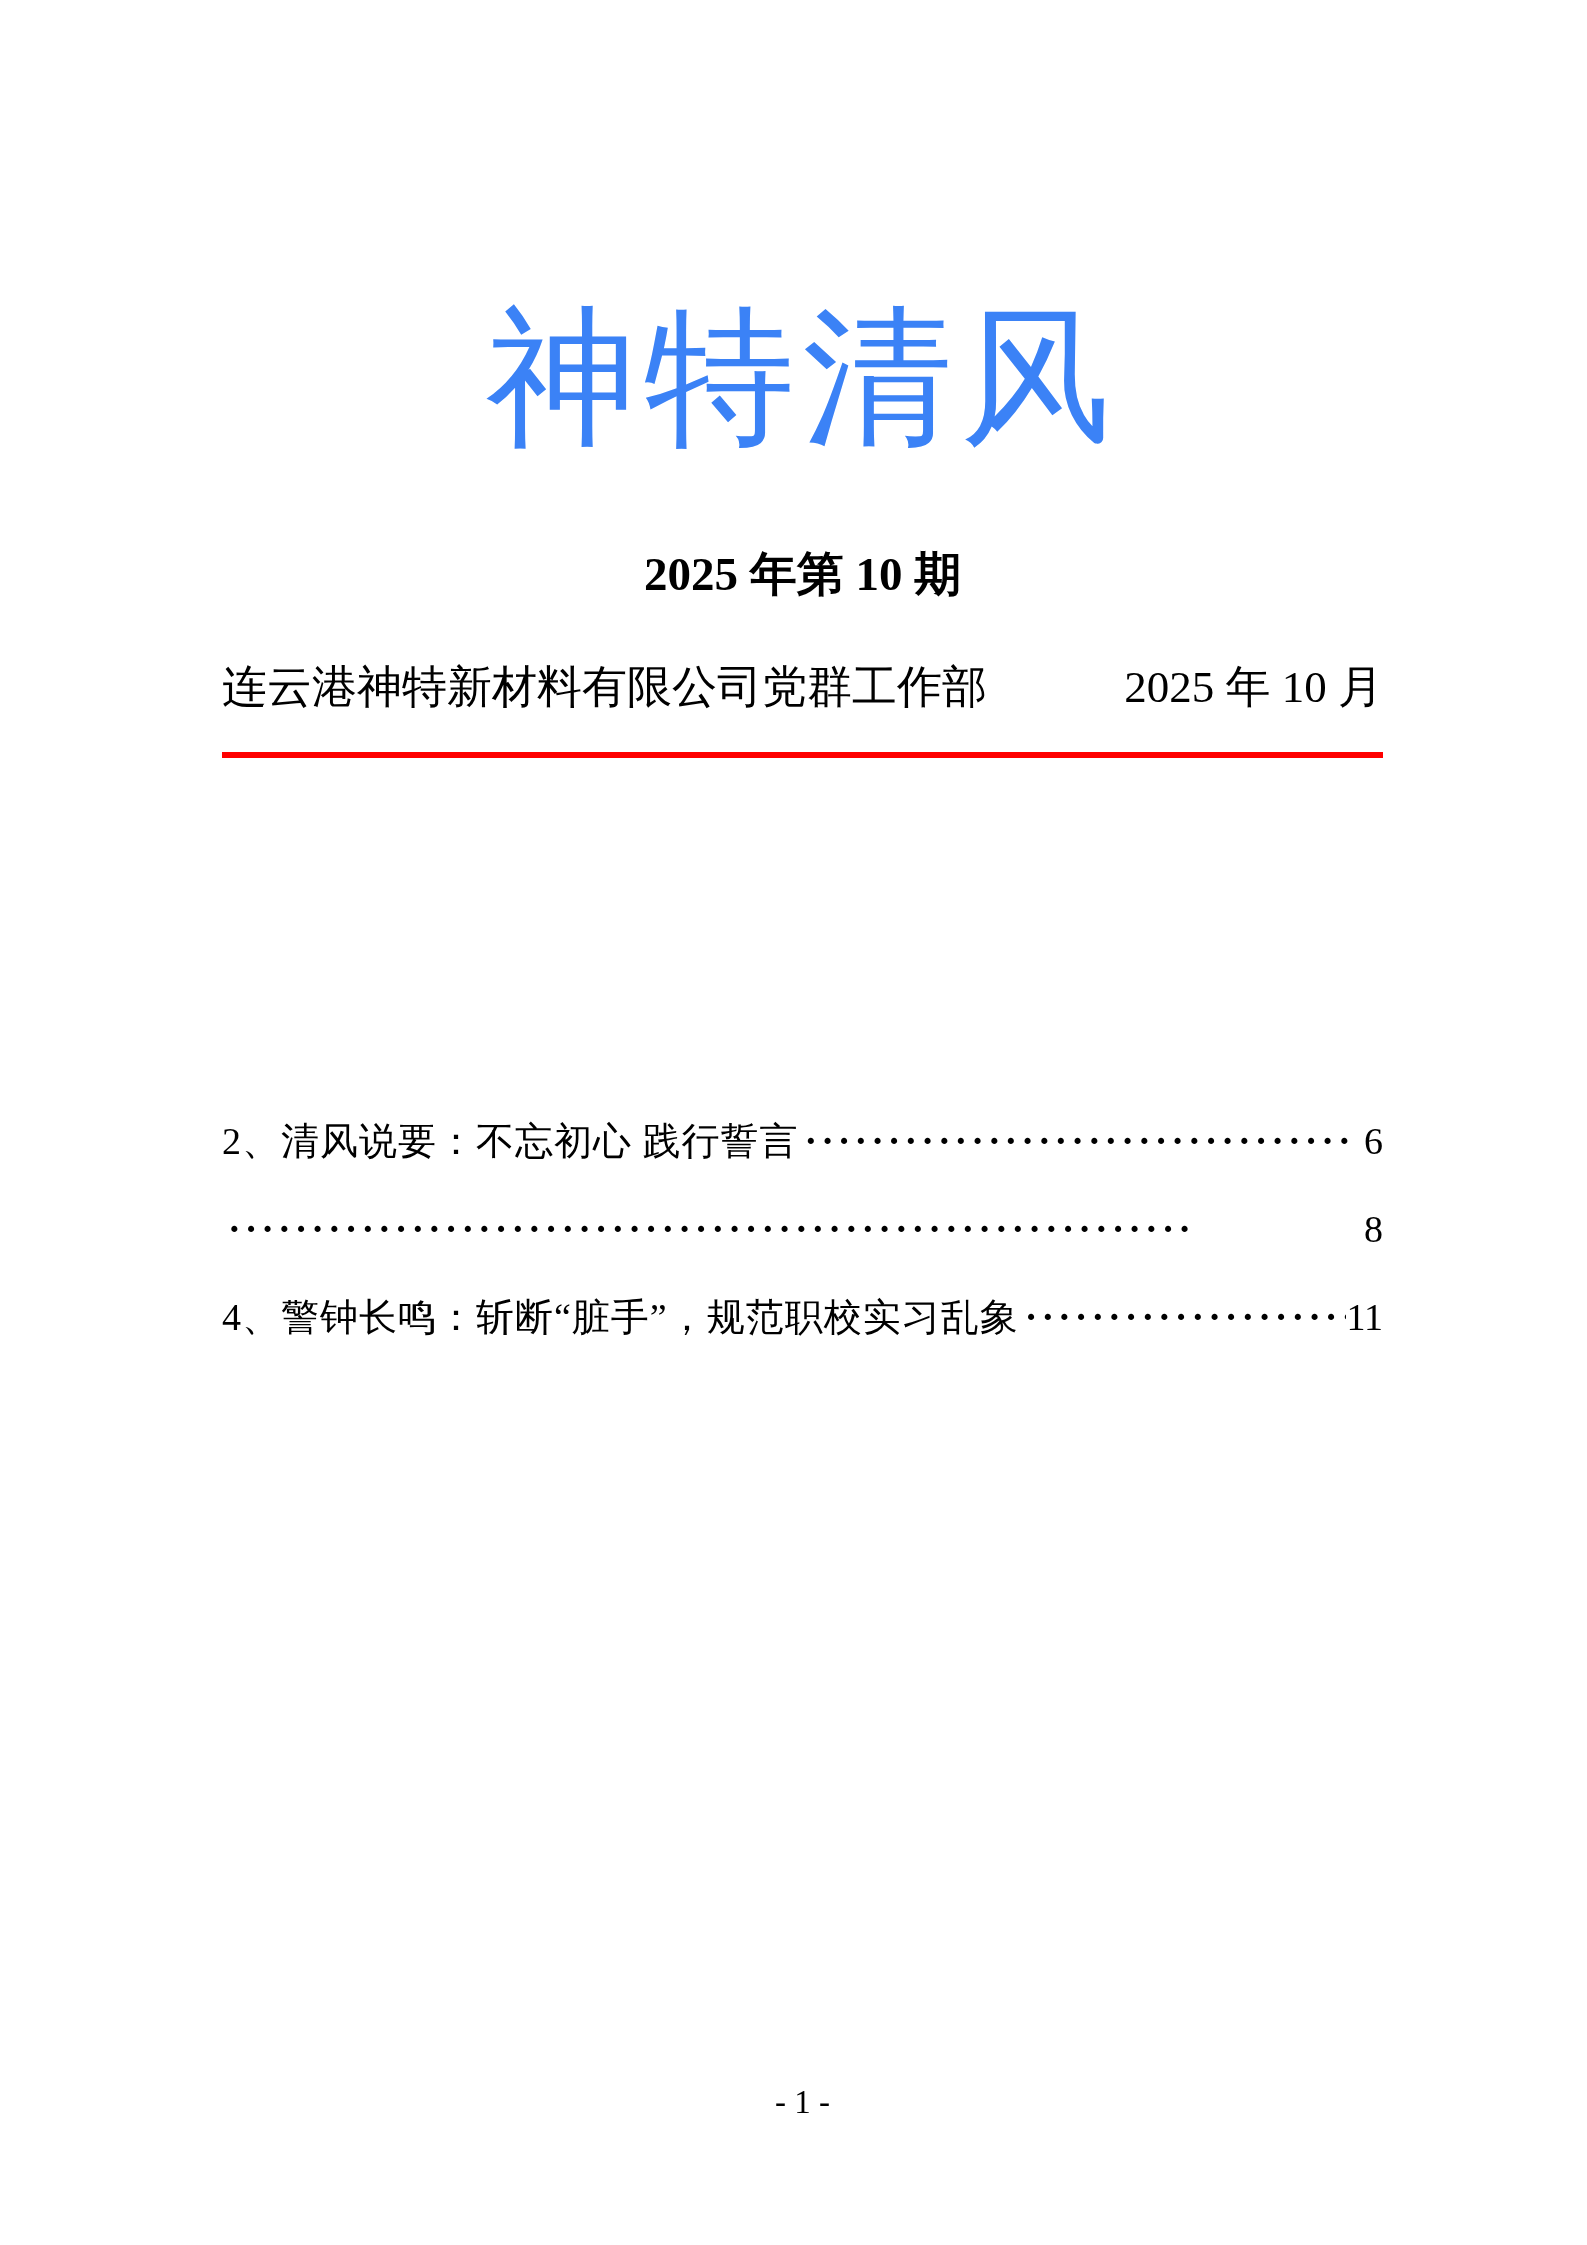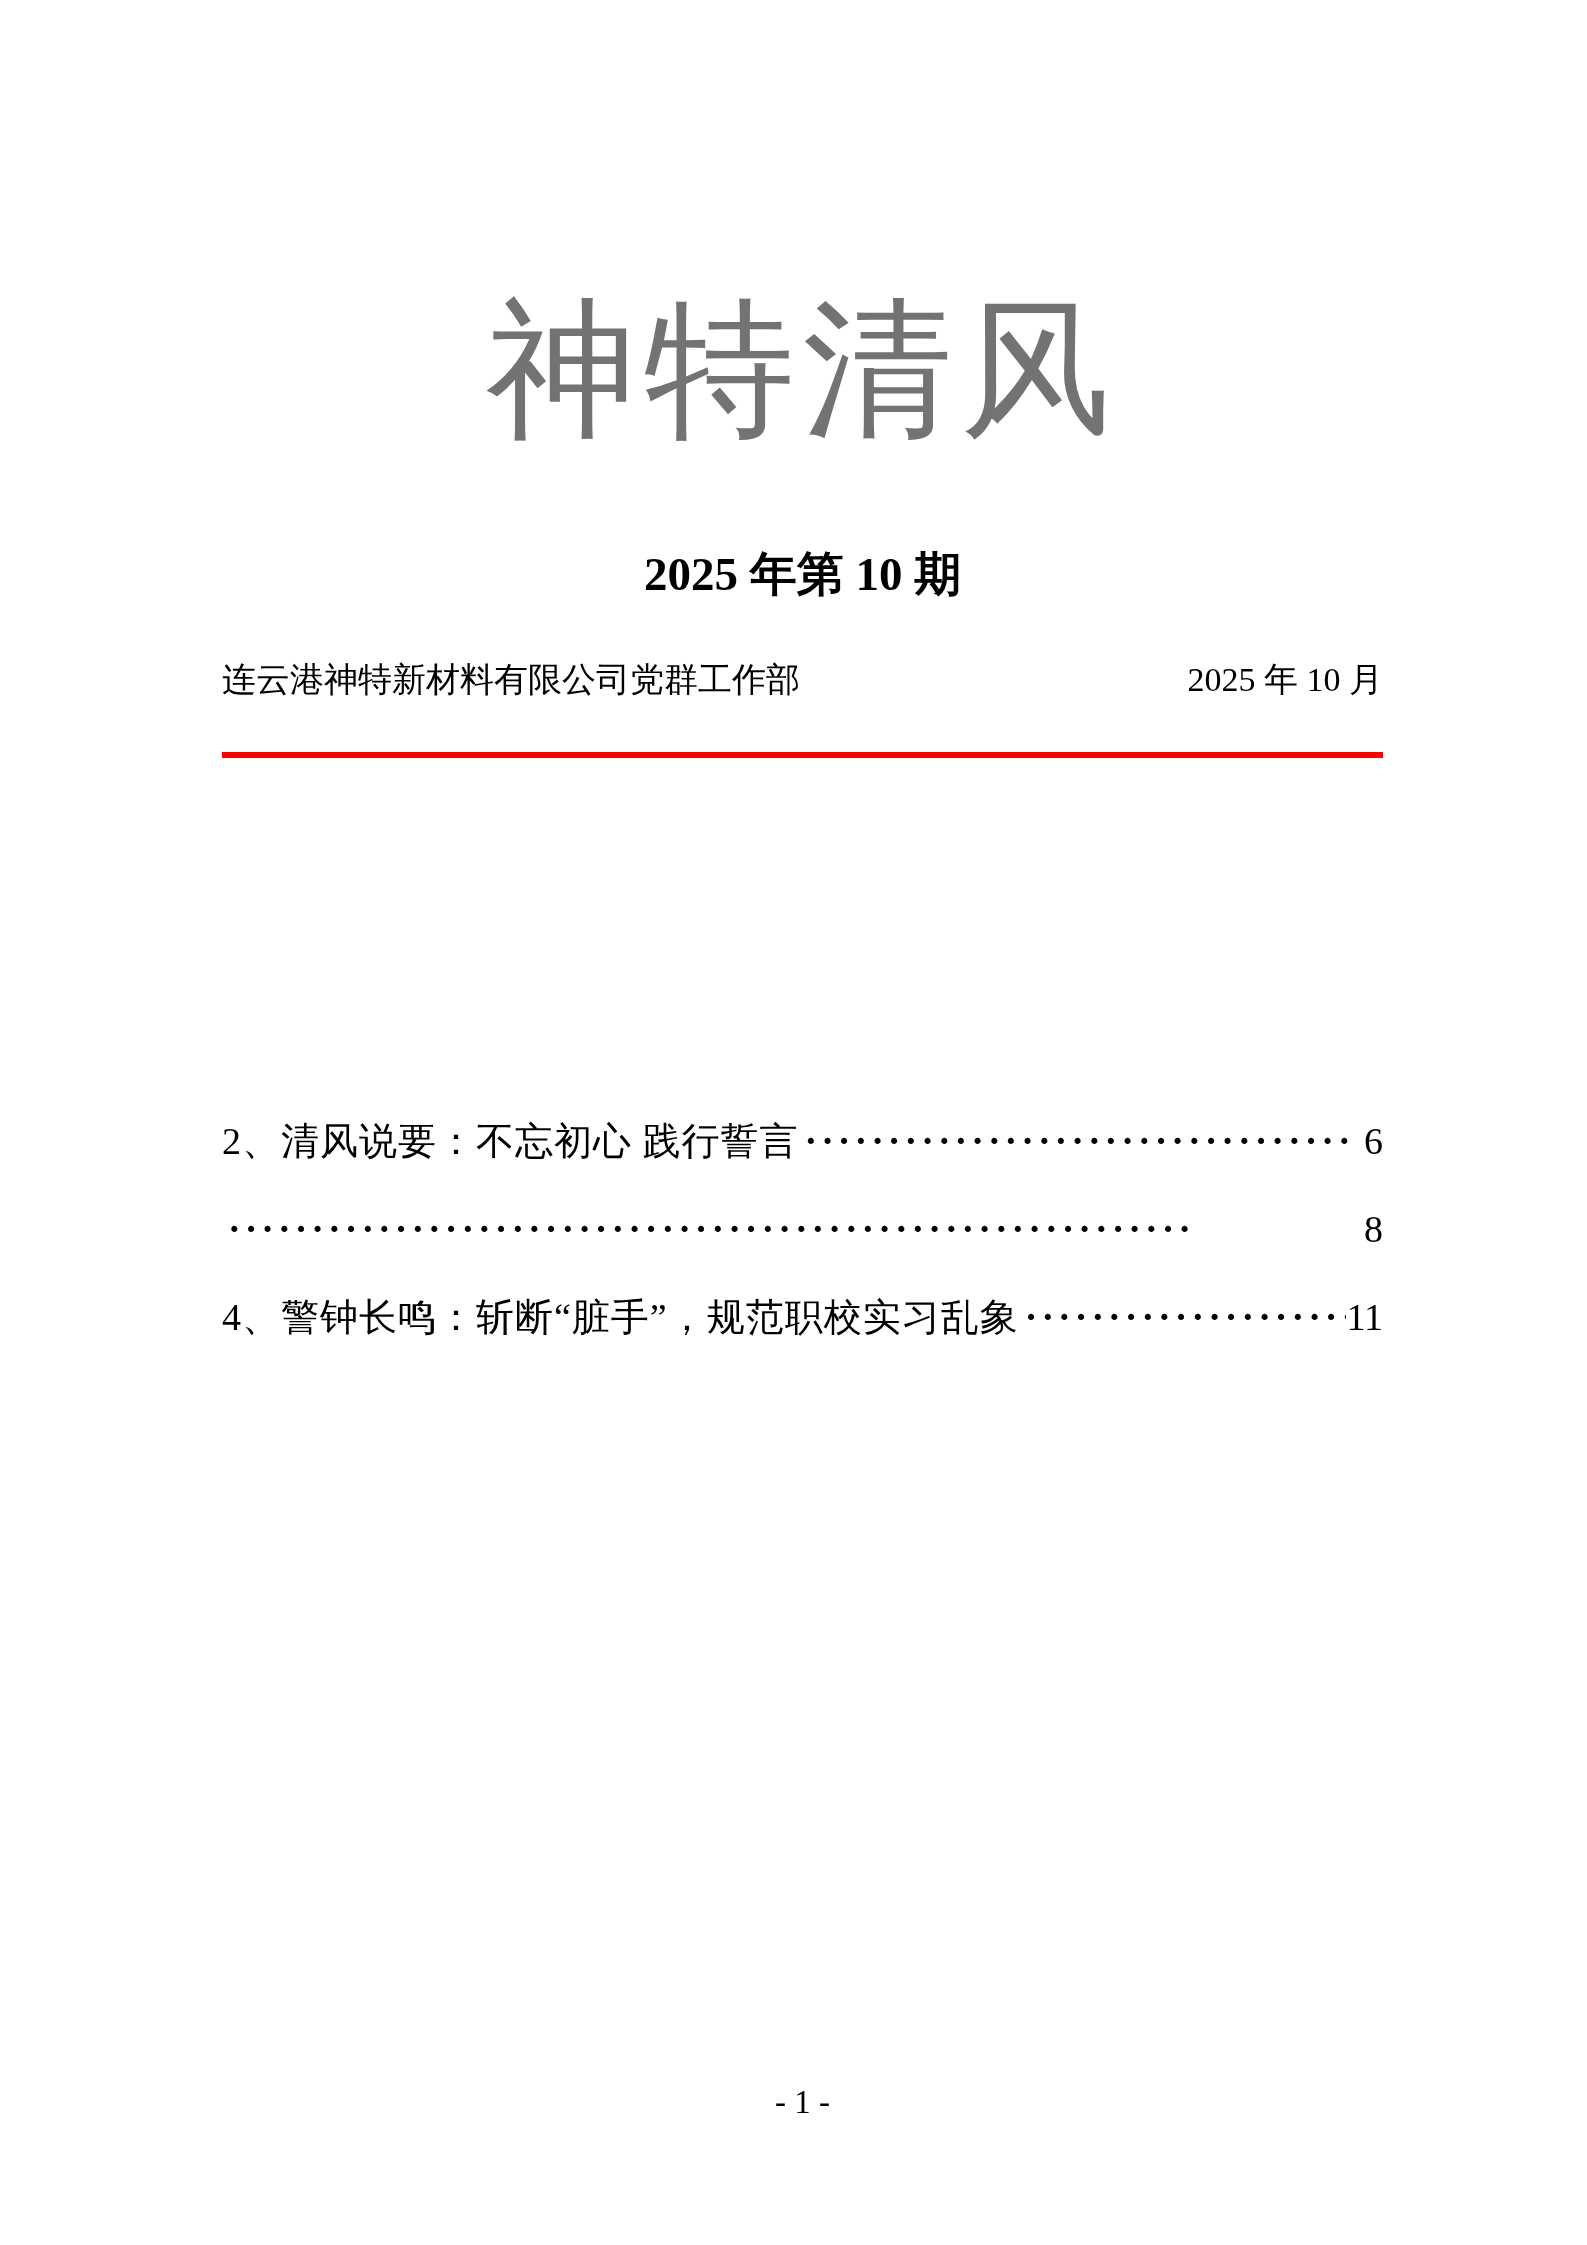--- a/index.html
+++ b/index.html
@@ -13,29 +13,29 @@
     height: 2245px;
     margin: 0 auto;
     background: #ffffff;
     overflow: hidden;
     font-family: "Liberation Serif", "DejaVu Serif", serif;
     color: #000000;
   }
   
   .masthead-title {
     position: absolute;
-    top: 288px;
+    top: 296px;
     left: 222px;
     width: 1161px;
     text-align: center;
     font-size: 150px;
     line-height: 1.1;
     font-weight: 400;
     letter-spacing: 8px;
-    color: #737373;
+    color: #3b82f6;
     white-space: nowrap;
   }
   .issue-line {
     position: absolute;
     top: 546px;
     left: 222px;
     width: 1161px;
     text-align: center;
     font-size: 47px;
     line-height: 1.2;
@@ -43,21 +43,21 @@
     white-space: nowrap;
   }
   .org-row {
     position: absolute;
     top: 658px;
     left: 222px;
     width: 1161px;
     display: flex;
     justify-content: space-between;
     align-items: baseline;
-    font-size: 34px;
+    font-size: 45px;
     line-height: 1.3;
   }
   .org-name { white-space: nowrap; }
   .org-date { white-space: nowrap; }
   .red-rule {
     position: absolute;
     top: 752px;
     left: 222px;
     width: 1161px;
     height: 6px;

